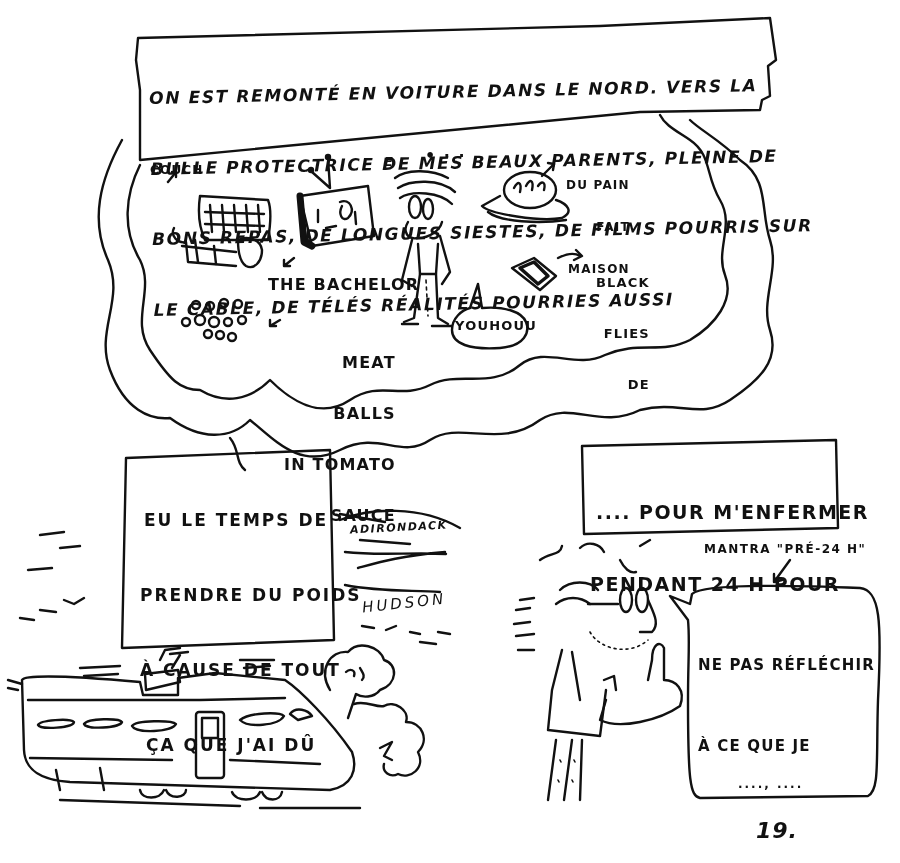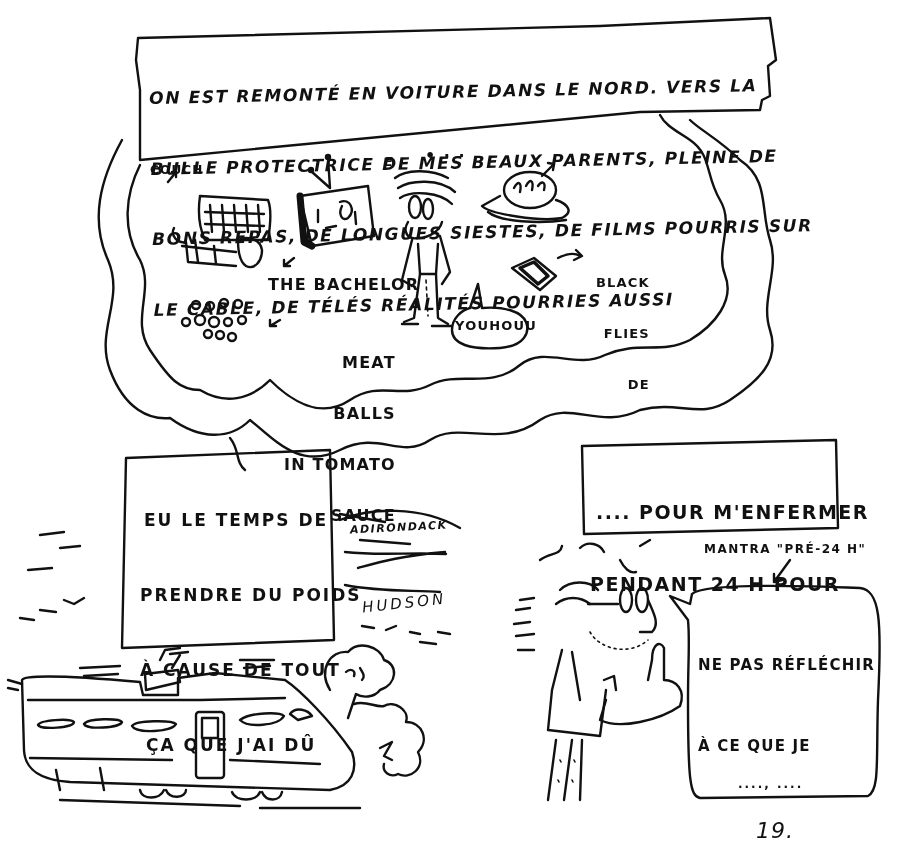--- a/index.html
+++ b/index.html
@@ -25,21 +25,21 @@
   #lbl-couch { left: 150px; top: 163px; }
   #lbl-bachelor { left: 268px; top: 277px; font-size: 16px; }
   #lbl-pain { left: 560px; top: 150px; line-height: 14px; }
   #lbl-flies { left: 596px; top: 240px; font-size: 13px; line-height: 17px; }
   #lbl-meat { left: 290px; top: 320px; font-size: 16px; line-height: 17px; }
   #lbl-youhou { left: 455px; top: 318px; font-size: 13px; }
   #lbl-adirondack { left: 350px; top: 522px; font-size: 11px; font-style: italic; transform: rotate(-3deg); }
   #lbl-hudson { left: 362px; top: 596px; font-size: 15px; font-style: italic; font-weight: normal; transform: rotate(-6deg); letter-spacing: 3px; }
   #lbl-mantra { left: 704px; top: 543px; font-size: 12px; letter-spacing: 1.5px; }
   #lbl-dots { left: 738px; top: 778px; font-size: 12px; letter-spacing: 2px; }
-  #page-number { left: 756px; top: 820px; font-size: 22px; font-style: italic; font-weight: normal; letter-spacing: 1px; }
+  #page-number { left: 756px; top: 820px; font-size: 22px; font-style: italic; font-weight: bold; letter-spacing: 1px; }
   #thought-dots { left: 425px; top: 148px; font-size: 16px; }
   #thought-e { left: 384px; top: 155px; font-size: 13px; font-style: italic; }
 </style>
 </head>
 <body>
 
 <div class="page">
 
 <svg class="art" viewBox="0 0 900 863" xmlns="http://www.w3.org/2000/svg">
 
@@ -208,20 +208,25 @@
 
 <div class="hand" id="cap1">
   <span class="caption-line">ON EST REMONTÉ EN VOITURE DANS LE NORD. VERS LA</span>
   <span class="caption-line">BULLE PROTECTRICE DE MES BEAUX PARENTS, PLEINE DE</span>
   <span class="caption-line">BONS REPAS, DE LONGUES SIESTES, DE FILMS POURRIS SUR</span>
   <span class="caption-line">LE CABLE, DE TÉLÉS RÉALITÉS POURRIES AUSSI</span>
 </div>
 
 <div class="hand label" id="lbl-couch">COUCH</div>
 <div class="hand label" id="lbl-bachelor">THE BACHELOR</div>
+<div class="hand label" id="lbl-pain">
+  <span class="caption-line">DU PAIN</span>
+  <span class="caption-line" style="padding-left:8px">FAIT</span>
+  <span class="caption-line" style="padding-left:8px">MAISON</span>
+</div>
 <div class="hand label" id="lbl-flies">
   <span class="caption-line">BLACK</span>
   <span class="caption-line" style="padding-left:4px">FLIES</span>
   <span class="caption-line" style="padding-left:4px">DE</span>
 </div>
 <div class="hand label" id="lbl-meat">
   <span class="caption-line">MEAT</span>
   <span class="caption-line">BALLS</span>
   <span class="caption-line" style="margin-left:-6px">IN TOMATO</span>
   <span class="caption-line">SAUCE</span>

